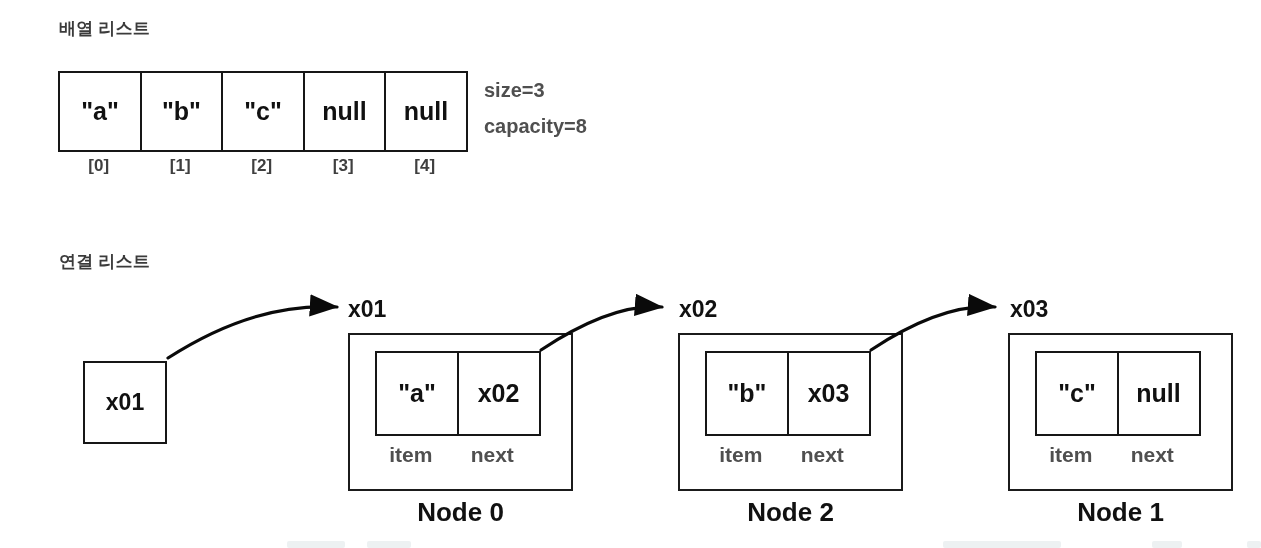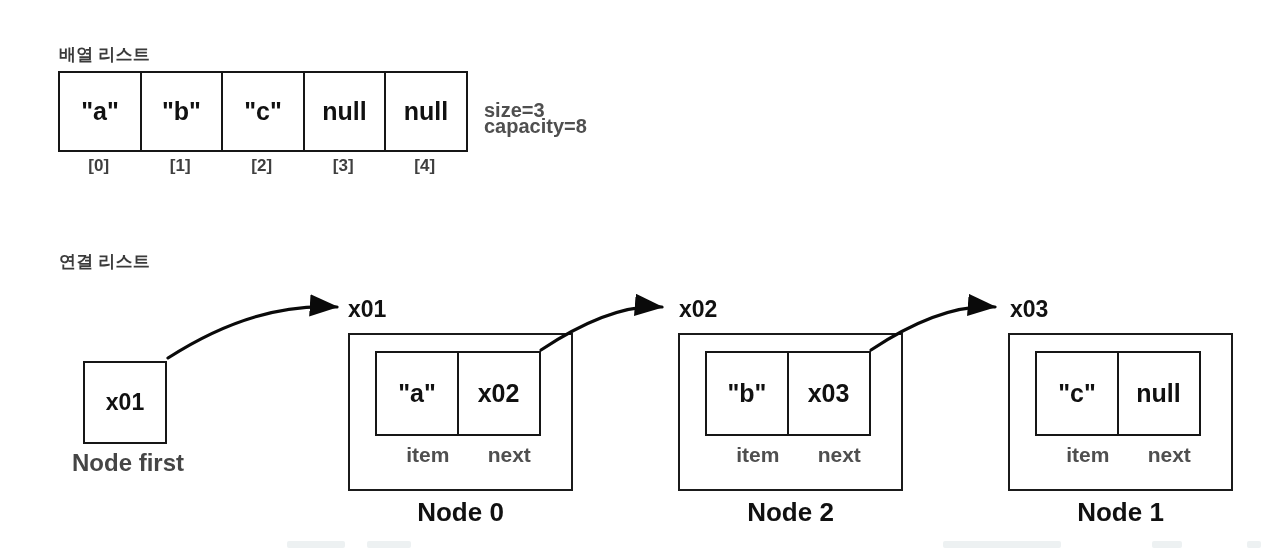--- a/index.html
+++ b/index.html
@@ -39,65 +39,64 @@
     box-sizing:border-box; position:absolute; left:0; top:0; width:225px; height:158px;
     border:2.5px solid #1b1b1b; background:#fff;
   }
   .pair-row { position:absolute; left:27px; top:18px; display:flex; }
   .pair-cell {
     box-sizing:border-box; width:84px; height:85px; border:2.5px solid #161616;
     margin-left:-2.5px; display:flex; align-items:center; justify-content:center;
     font-size:25px; font-weight:700; color:#111; background:#fff;
   }
   .pair-cell:first-child { margin-left:0; }
-  .field-row { position:absolute; left:39px; top:110px; display:flex; }
+  .field-row { position:absolute; left:22px; top:110px; display:flex; }
   .field-label {
     width:81.5px; text-align:center; font-size:21px; font-weight:700; color:#4f4f4f;
   }
   .node-caption {
     position:absolute; left:0; top:164px; width:225px; text-align:center;
     font-size:26px; font-weight:700; color:#111;
   }
   .pointer-label {
     position:absolute; top:296px; font-size:23px; font-weight:700; color:#111; white-space:nowrap;
   }
   .arrow-layer { position:absolute; left:0; top:0; pointer-events:none; }
   .edge-artifact { position:absolute; top:541px; height:7px; background:#edf1f2; border-radius:2px; }
 </style>
 </head>
 <body>
 
 <div class="canvas">
 
-  <div class="section-heading" style="left:59px; top:17px;margin-top:26px;">배열 리스트</div>
+  <div class="section-heading" style="left:59px; top:17px;">배열 리스트</div>
 
   <div class="array-row">
     <div class="array-cell">"a"</div>
     <div class="array-cell">"b"</div>
     <div class="array-cell">"c"</div>
     <div class="array-cell">null</div>
     <div class="array-cell">null</div>
   </div>
 
   <div class="index-row">
     <div class="index-label">[0]</div>
     <div class="index-label">[1]</div>
     <div class="index-label">[2]</div>
     <div class="index-label">[3]</div>
     <div class="index-label">[4]</div>
   </div>
 
-  <div class="meta-label" style="top:79px;margin-top:20px;">size=3</div>
+  <div class="meta-label" style="top:79px;">size=3</div>
   <div class="meta-label" style="top:115px;">capacity=8</div>
 
   <div class="section-heading" style="left:59px; top:250px;">연결 리스트</div>
 
   <div class="first-wrap">
     <div class="first-box">x01</div>
-    <div class="first-caption">Node first</div>
   </div>
 
   <div class="pointer-label" style="left:348px;">x01</div>
   <div class="pointer-label" style="left:679px;">x02</div>
   <div class="pointer-label" style="left:1010px;">x03</div>
 
   <div class="node-wrap" style="left:348px;">
     <div class="node-outer"></div>
     <div class="pair-row">
       <div class="pair-cell">"a"</div>

